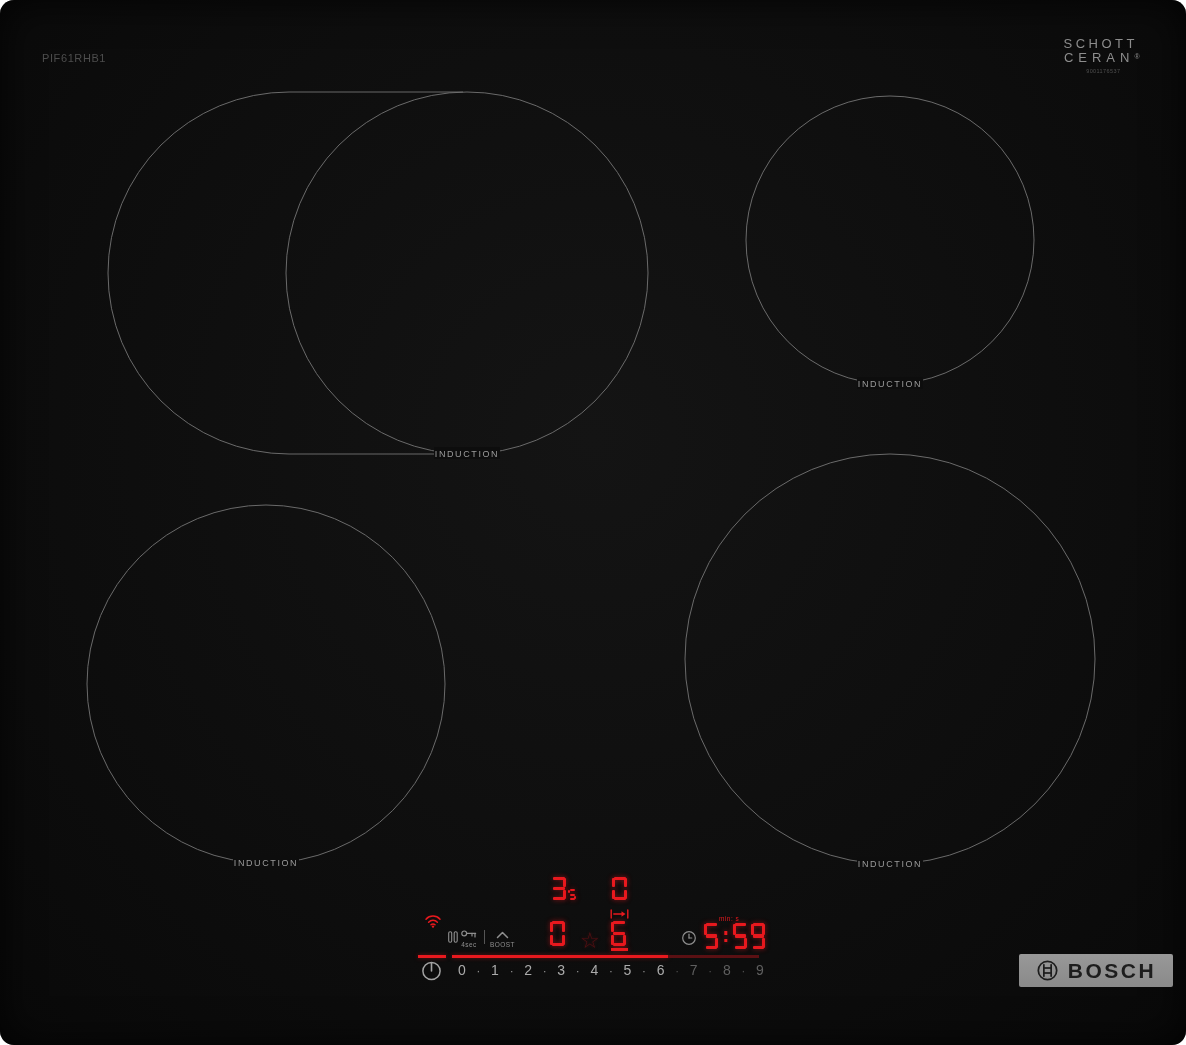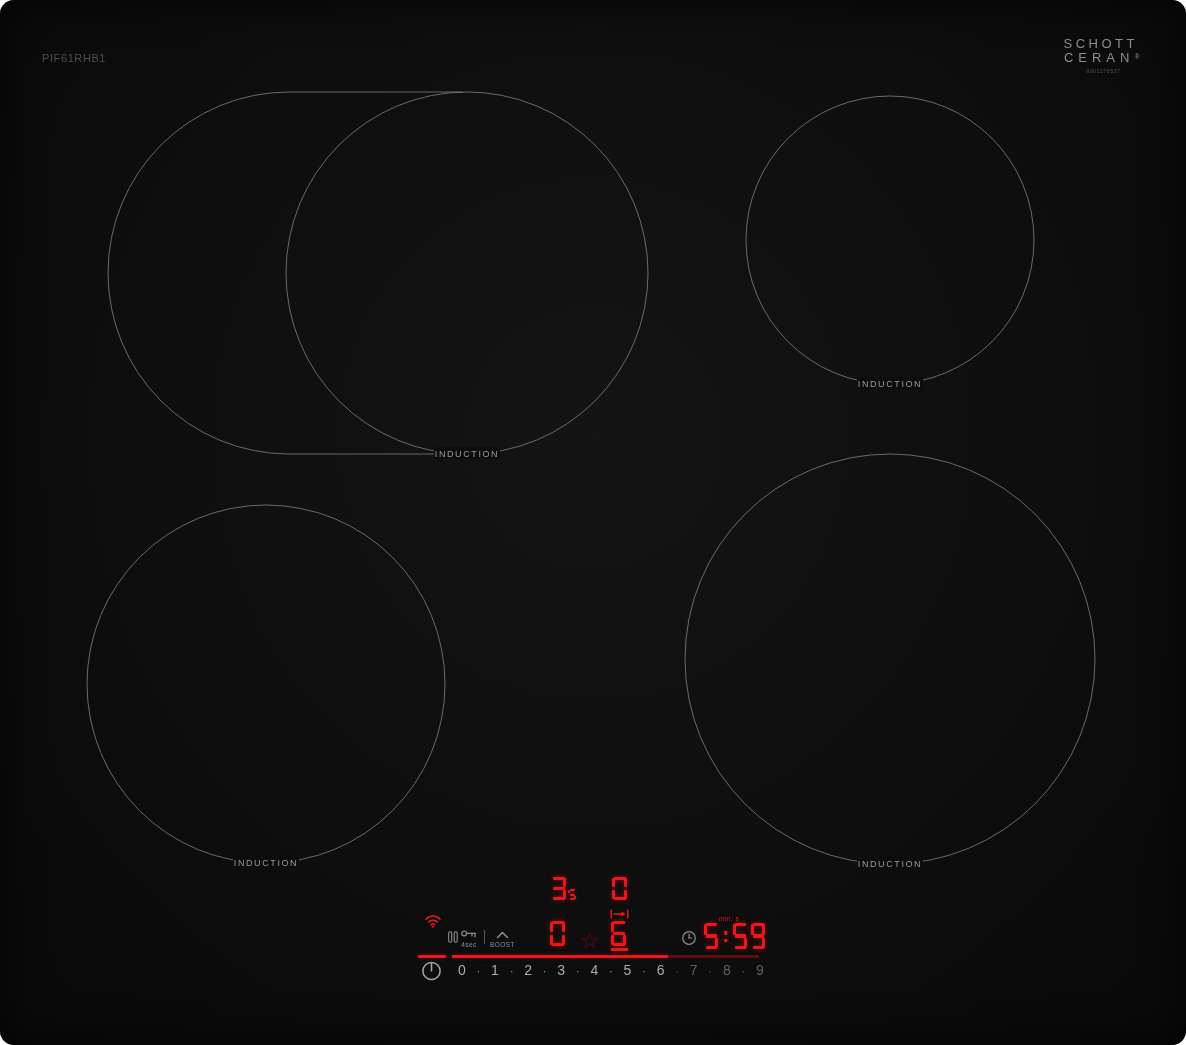--- a/index.html
+++ b/index.html
@@ -296,14 +296,26 @@
     <span class="dot">·</span>
     <span>6</span>
     <span class="dot dim">·</span>
     <span class="dim">7</span>
     <span class="dot dim">·</span>
     <span class="dim">8</span>
     <span class="dot dim">·</span>
     <span class="dim">9</span>
   </div>
 
+  <div class="bosch">
+    <svg width="23" height="23" viewBox="0 0 24 24">
+      <g fill="none" stroke="#1d1d1d" stroke-width="1.8">
+        <circle cx="12" cy="12" r="9.6"></circle>
+        <line x1="8.2" y1="5.4" x2="8.2" y2="18.6"></line>
+        <line x1="15.8" y1="5.4" x2="15.8" y2="18.6"></line>
+        <line x1="8.2" y1="9.4" x2="15.8" y2="9.4"></line>
+        <line x1="8.2" y1="14.6" x2="15.8" y2="14.6"></line>
+      </g>
+    </svg>
+    <span class="bosch-text">BOSCH</span>
+  </div>
 
 </div>
 
 </body></html>

